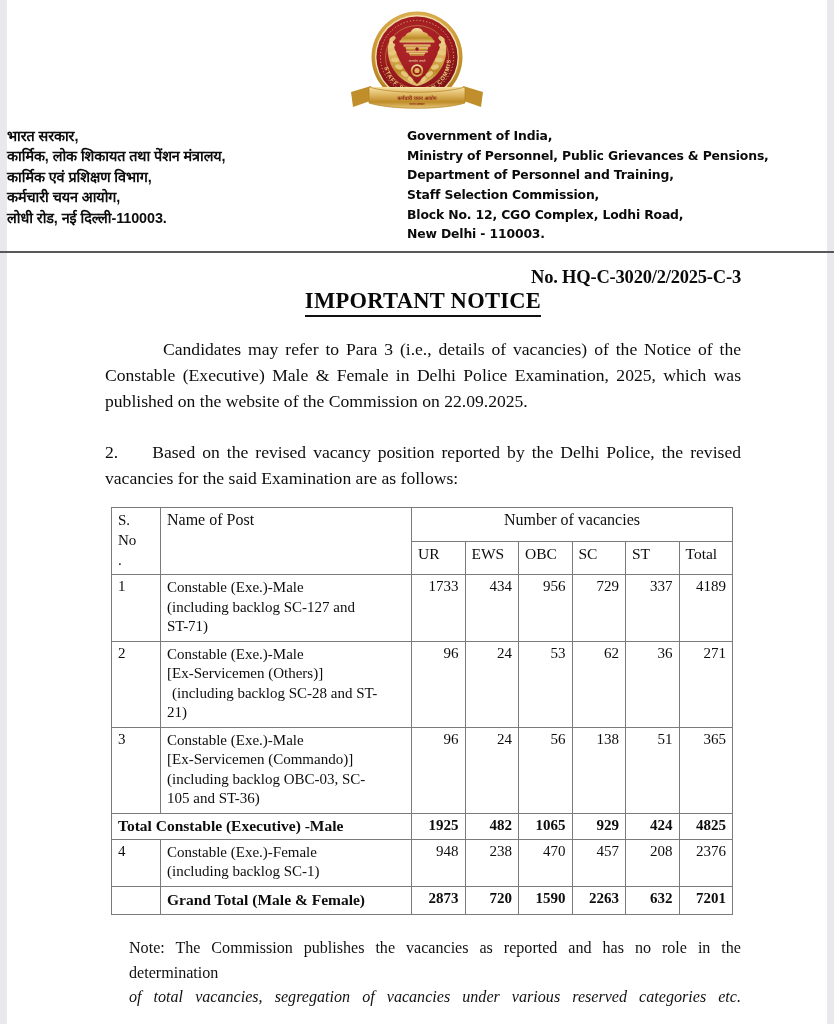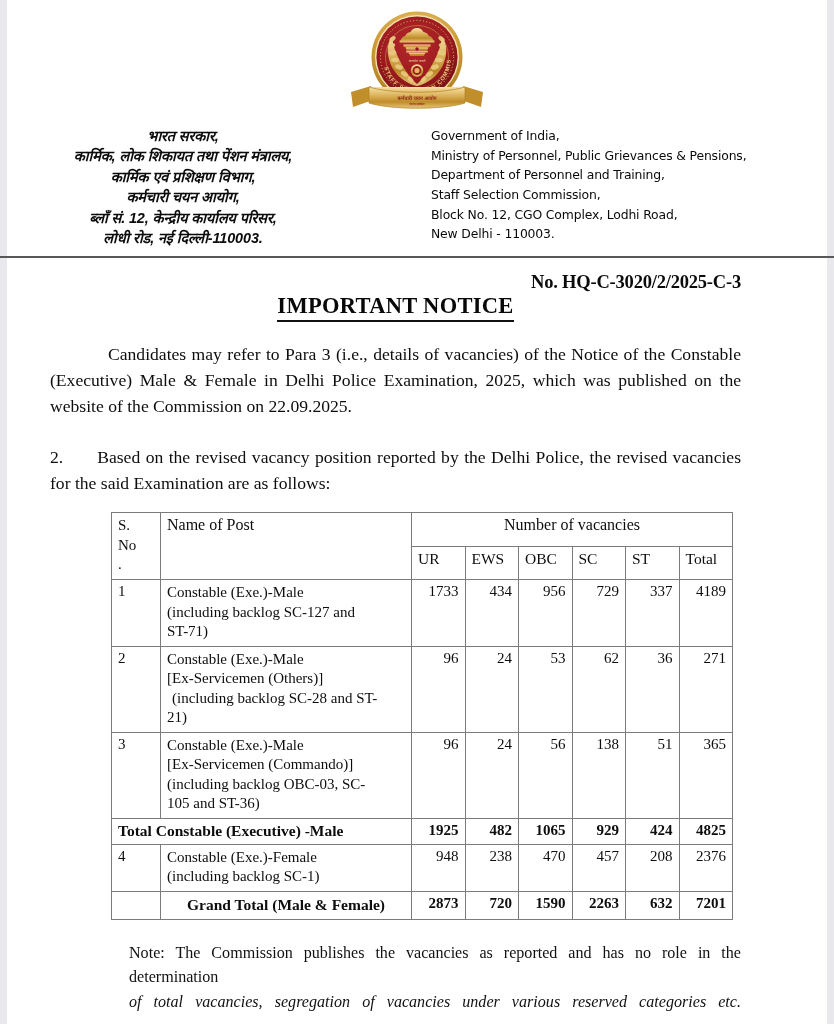--- a/index.html
+++ b/index.html
@@ -40,51 +40,50 @@
     height: 112px;
   }
   .addresses {
     display: flex;
     flex-direction: row;
     justify-content: flex-start;
     padding: 6px 0 0 0;
   }
   .addr-hi {
     width: 352px;
-    text-align: center;
+    text-align: left;
     font-family: "Liberation Sans", "DejaVu Sans", sans-serif;
     font-size: 14.4px;
     font-weight: bold;
     line-height: 1.42;
     color: #0c0c0c;
     padding-right: 6px;
     letter-spacing: -0.1px;
-    font-style: italic;
   }
   .addr-en {
-    margin-left: 66px;
+    margin-left: 42px;
     text-align: left;
     font-family: "DejaVu Sans", "Liberation Sans", sans-serif;
     font-size: 12.4px;
-    font-weight: normal;
+    font-weight: bold;
     line-height: 1.585;
     color: #0a0a0a;
     letter-spacing: -0.15px;
   }
   .rule {
     margin-top: 7px;
     margin-left: -7px;
     width: 834px;
     height: 2px;
     background: #585858;
   }
 
   
   .body-area {
-    padding: 0 86px 0 43px;
+    padding: 0 86px 0 98px;
   }
   .doc-no {
     text-align: right;
     font-size: 18.5px;
     font-weight: bold;
     margin-top: 14px;
     letter-spacing: -0.2px;
     color: #0b0b0b;
   }
   .title {
@@ -118,21 +117,21 @@
     font-size: 15px;
     color: #0d0d0d;
   }
   table.vac td, table.vac th {
     border: 1.1px solid #7b7b7b;
     padding: 3px 6px 4px 6px;
     vertical-align: top;
     font-weight: normal;
   }
   .c-sno   { width: 36px;  text-align: left; }
-  .c-post  { width: 238px; text-align: center; }
+  .c-post  { width: 238px; text-align: left; }
   .c-num   { width: 54px;  text-align: right; }
   .c-total { width: 66px;  text-align: right; }
 
   th.hdr { font-weight: bold; }
   th.h-sno { text-align: left; vertical-align: top; line-height: 1.32; }
   th.h-post { text-align: left; vertical-align: top; font-size: 16px; }
   th.h-nov { text-align: center; vertical-align: middle; font-size: 16px; }
   th.h-cat { text-align: left; vertical-align: middle; font-size: 15.5px; }
 
   td.post-cell { text-align: justify; line-height: 1.30; }
@@ -242,21 +241,20 @@
         </svg>
       </div>
     </div>
 
     <div class="addresses">
       <div class="addr-hi">
         <div>भारत सरकार,</div>
         <div>कार्मिक, लोक शिकायत तथा पेंशन मंत्रालय,</div>
         <div>कार्मिक एवं प्रशिक्षण विभाग,</div>
         <div>कर्मचारी चयन आयोग,</div>
-        <div>ब्लॉं सं. 12, केन्द्रीय कार्यालय परिसर,</div>
         <div>लोधी रोड, नई दिल्ली-110003.</div>
       </div>
       <div class="addr-en">
         <div>Government of India,</div>
         <div>Ministry of Personnel, Public Grievances &amp; Pensions,</div>
         <div>Department of Personnel and Training,</div>
         <div>Staff Selection Commission,</div>
         <div>Block No. 12, CGO Complex, Lodhi Road,</div>
         <div>New Delhi - 110003.</div>
       </div>

